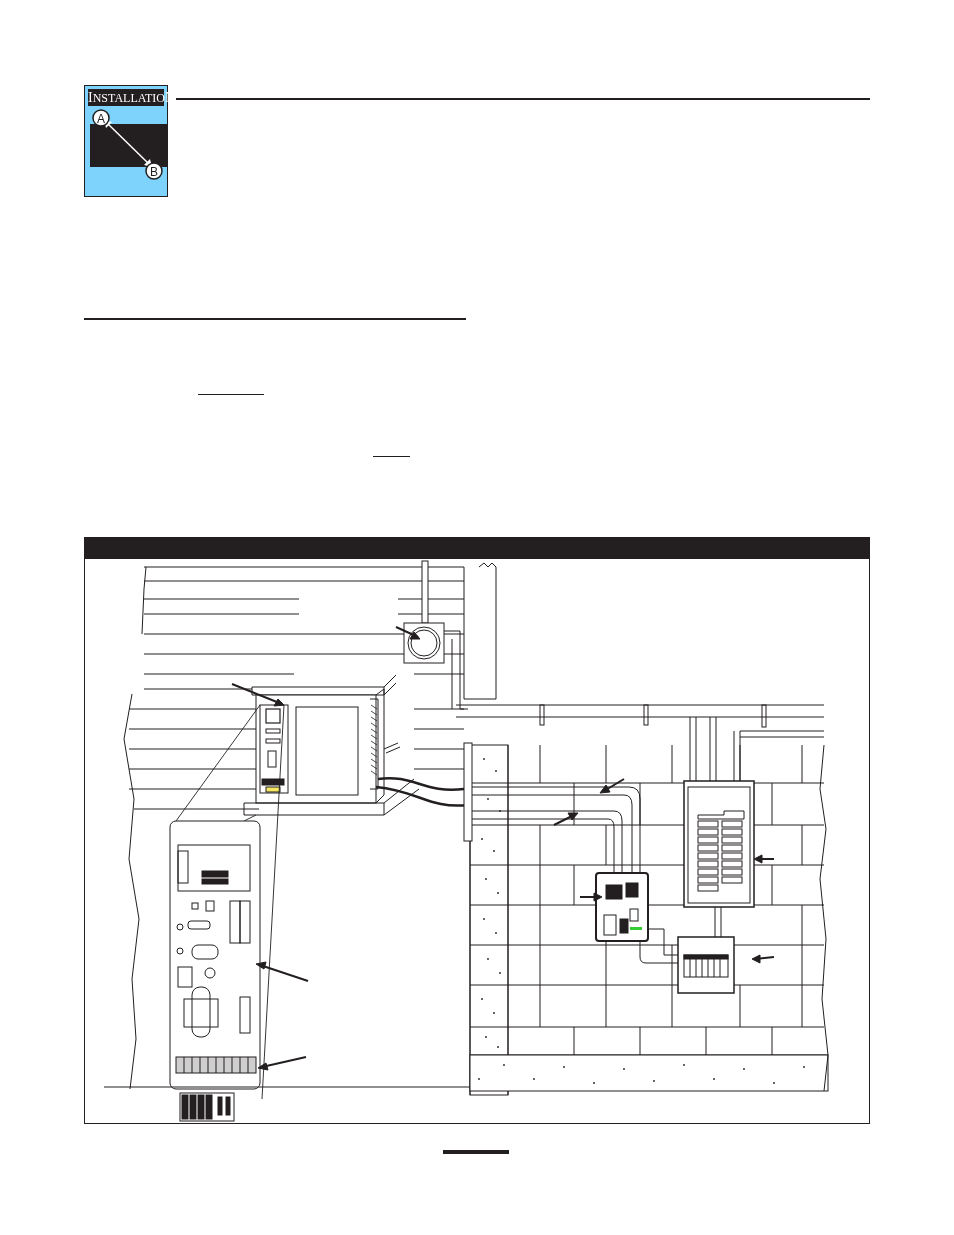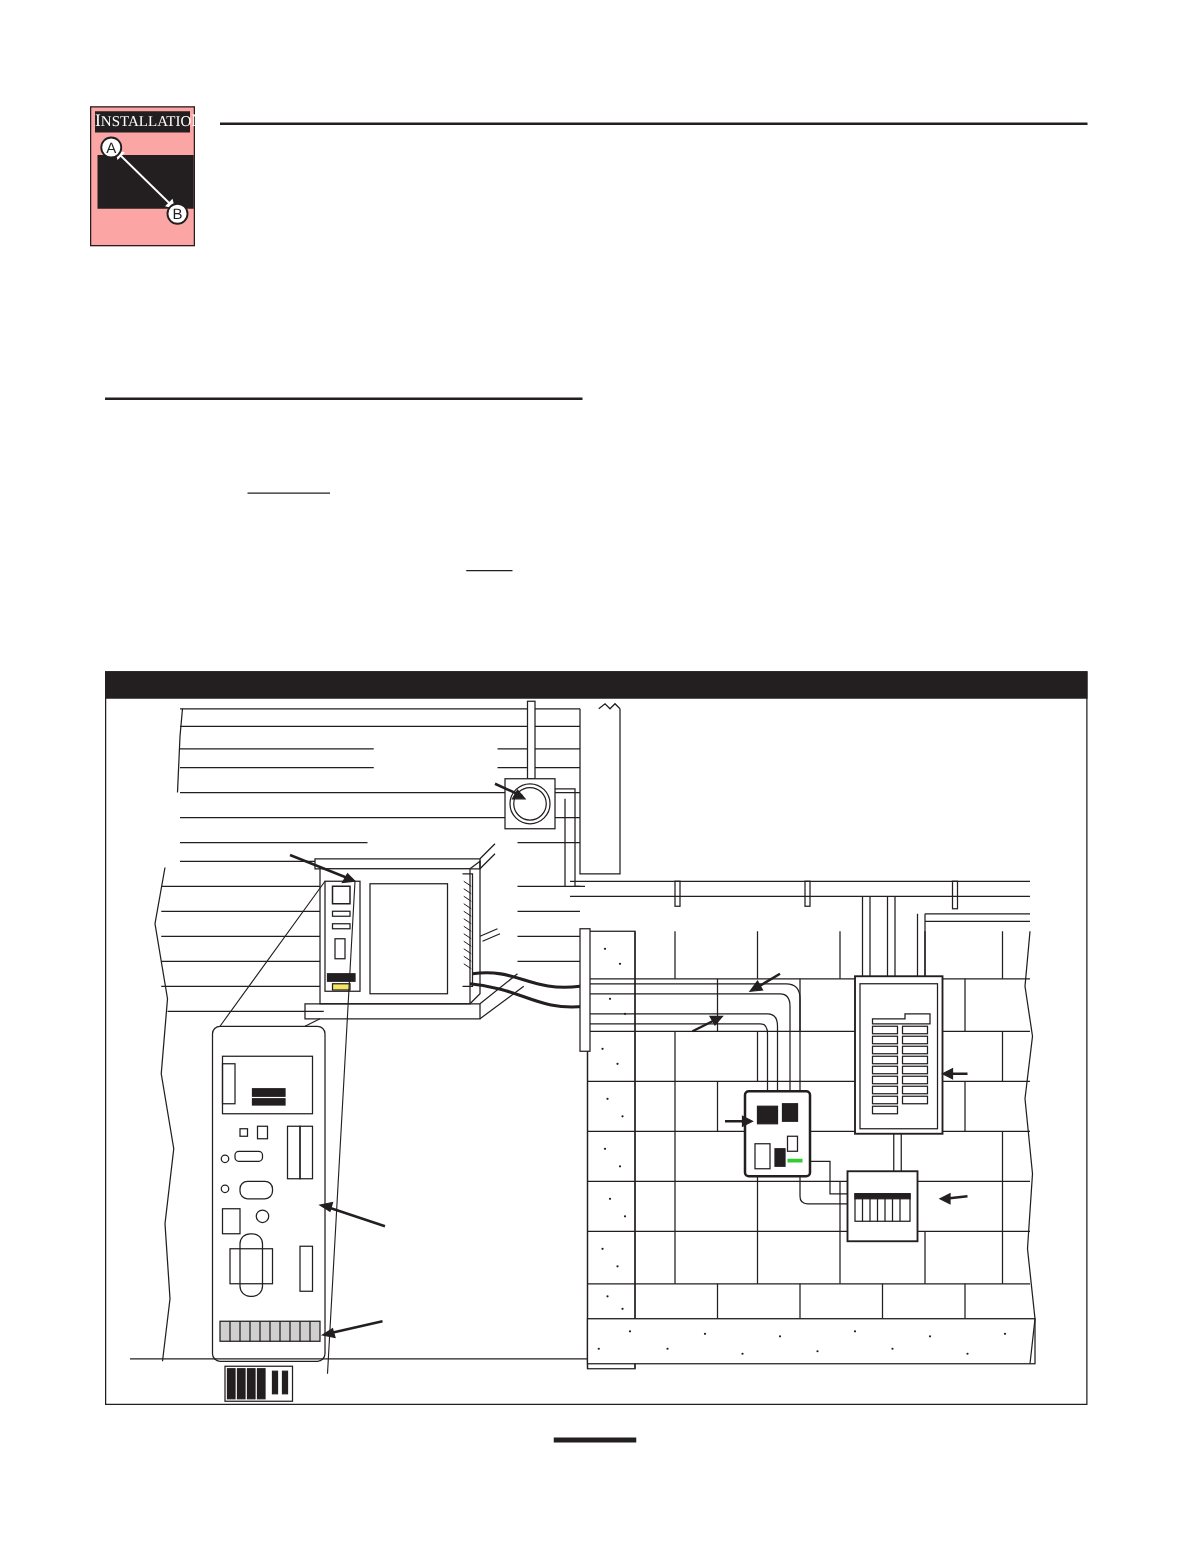--- a/index.html
+++ b/index.html
@@ -1,18 +1,18 @@
 <!DOCTYPE html>
 <html><head>
 <meta charset="utf-8">
 <style>
   html,body{margin:0;padding:0;background:#fff;}
   body{width:954px;height:1235px;position:relative;overflow:hidden;font-family:"Liberation Serif",serif;color:#231f20;}
   .abs{position:absolute;}
-  .badge{left:72px;top:85px;width:84px;height:112px;border:1.5px solid #231f20;box-sizing:border-box;background:#fca5a5;}
+  .badge{left:84px;top:85px;width:84px;height:112px;border:1.5px solid #231f20;box-sizing:border-box;background:#7dd3fc;}
   .badge-title{position:absolute;left:3px;top:3px;width:76px;height:17px;background:#231f20;color:#fff;font-family:"Liberation Serif",serif;font-size:12px;line-height:17px;text-align:center;letter-spacing:0px;}
   .badge-title .big{font-size:14px;}
   .hr{background:#231f20;}
   .figbar{left:84px;top:537px;width:786px;height:22px;background:#231f20;}
   .figframe{left:84px;top:537px;width:786px;height:587px;border:1.5px solid #231f20;box-sizing:border-box;}
   svg text{font-family:"Liberation Sans",sans-serif;}
 </style>
 </head>
 <body>
 

